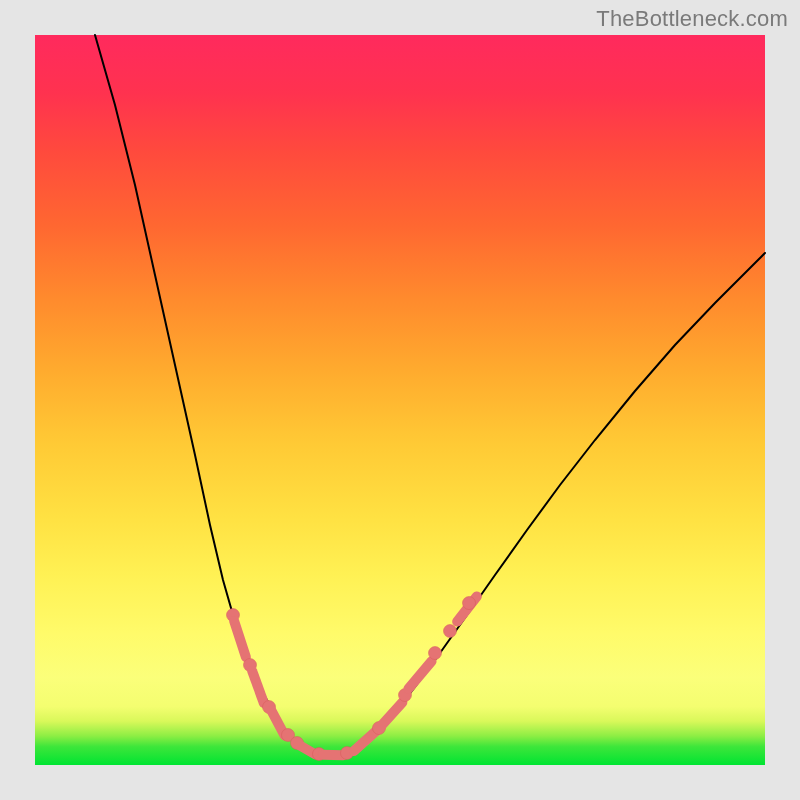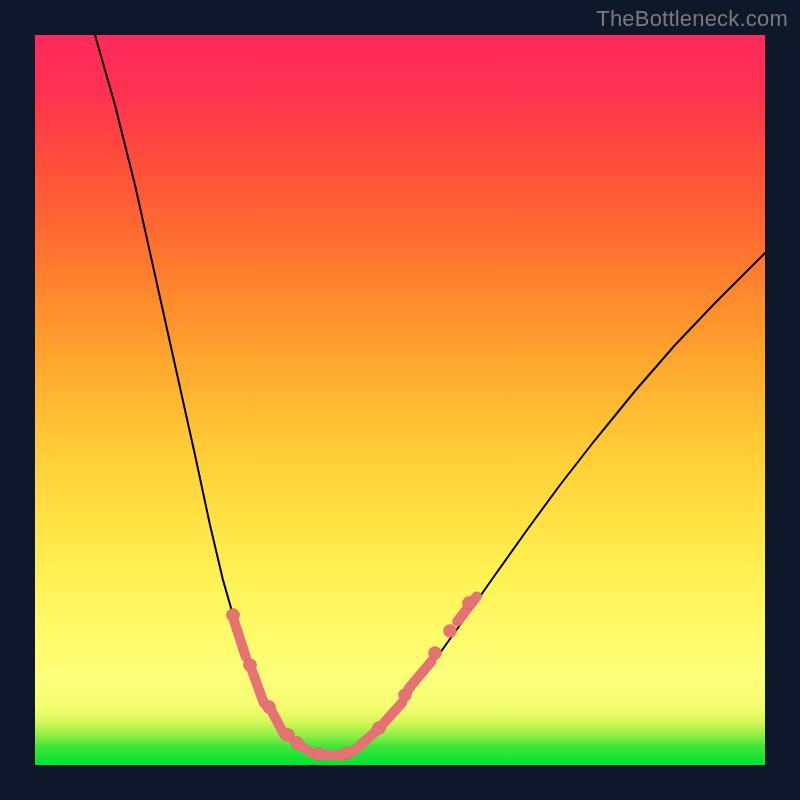--- a/index.html
+++ b/index.html
@@ -8,21 +8,21 @@
     width: 800px;
     height: 800px;
     overflow: hidden;
     background: #000;
     font-family: Arial, Helvetica, sans-serif;
   }
   .stage {
     position: relative;
     width: 800px;
     height: 800px;
-    background: #0f172a;
+    background: #e5e5e5;
   }
   .plot-area {
     position: absolute;
     left: 35px;
     top: 35px;
     width: 730px;
     height: 730px;
     
     background: linear-gradient(
       to top,

